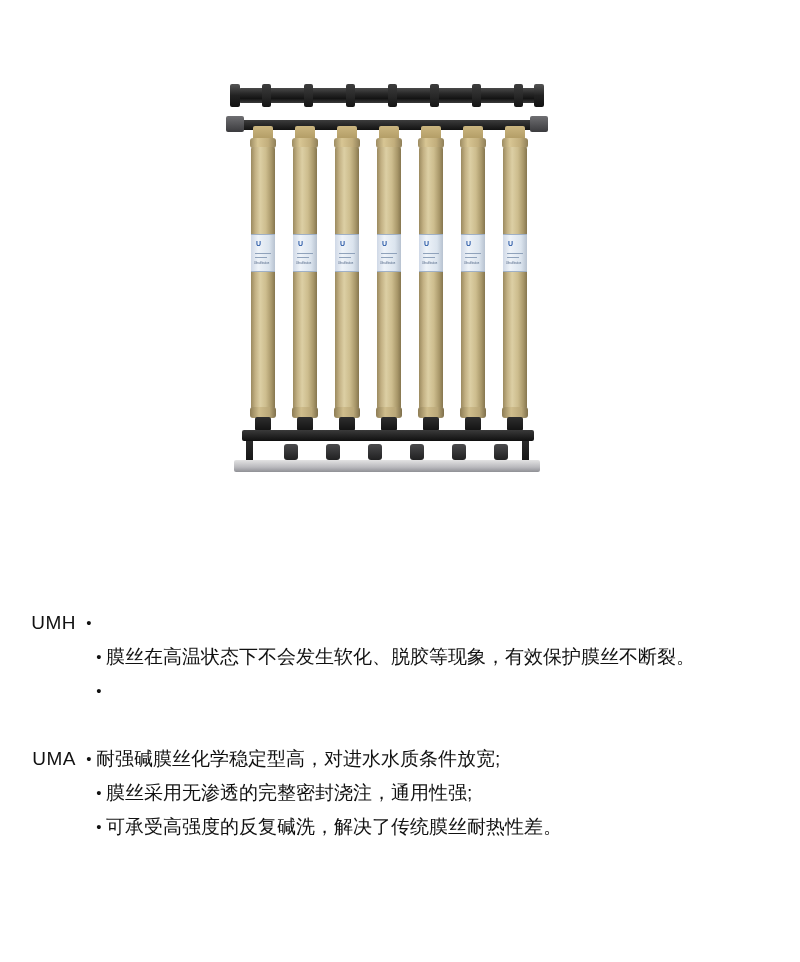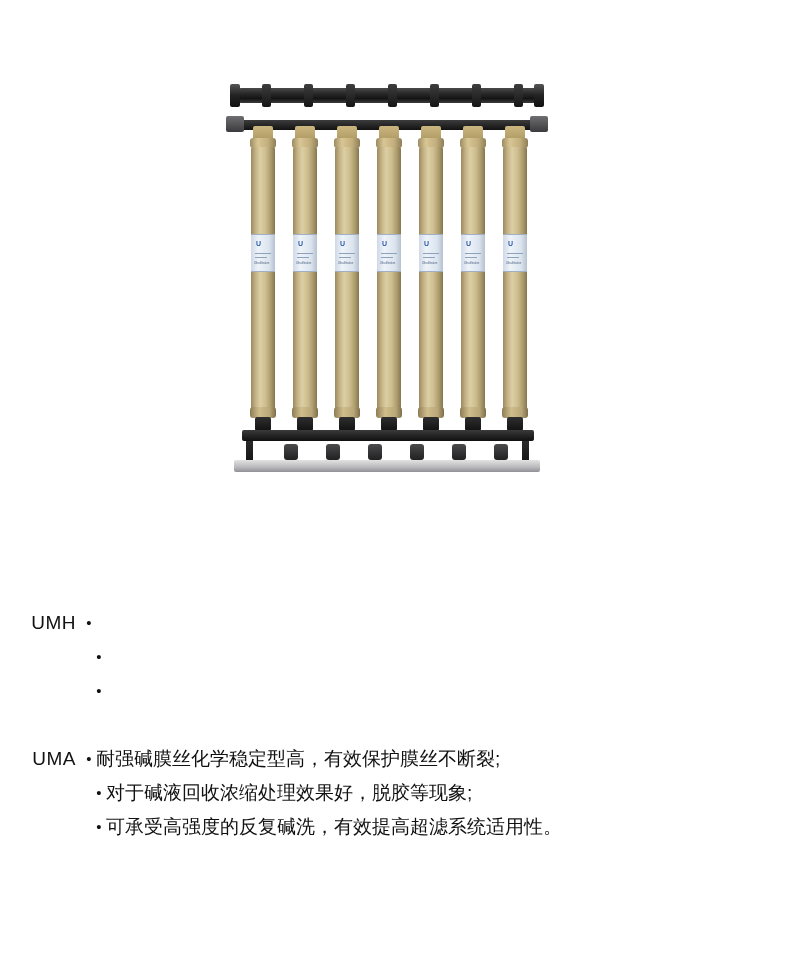--- a/index.html
+++ b/index.html
@@ -397,41 +397,42 @@
 
   <div class="group">
     <div class="line">
       <span class="tag">UMH</span>
       <span class="bullet">•</span>
     </div>
     <div class="line sub">
       <span class="tag"></span>
       <span class="indent-spacer"></span>
       <span class="bullet">•</span>
+      <span class="txt">膜丝在高温状态下不会发生软化、脱胶等现象，有效保护膜丝不断裂。</span>
     </div>
     <div class="line sub">
       <span class="tag"></span>
       <span class="indent-spacer"></span>
       <span class="bullet">•</span>
     </div>
   </div>
 
   <div class="group">
     <div class="line">
       <span class="tag">UMA</span>
       <span class="bullet">•</span>
-      <span class="txt">耐强碱膜丝化学稳定型高，有效保护膜丝不断裂;</span>
+      <span class="txt">耐强碱膜丝化学稳定型高，对进水水质条件放宽;</span>
     </div>
     <div class="line sub">
       <span class="tag"></span>
       <span class="indent-spacer"></span>
       <span class="bullet">•</span>
-      <span class="txt">对于碱液回收浓缩处理效果好，脱胶等现象;</span>
+      <span class="txt">膜丝采用无渗透的完整密封浇注，通用性强;</span>
     </div>
     <div class="line sub">
       <span class="tag"></span>
       <span class="indent-spacer"></span>
       <span class="bullet">•</span>
-      <span class="txt">可承受高强度的反复碱洗，有效提高超滤系统适用性。</span>
+      <span class="txt">可承受高强度的反复碱洗，解决了传统膜丝耐热性差。</span>
     </div>
   </div>
 
 </div>
 
 </body></html>

